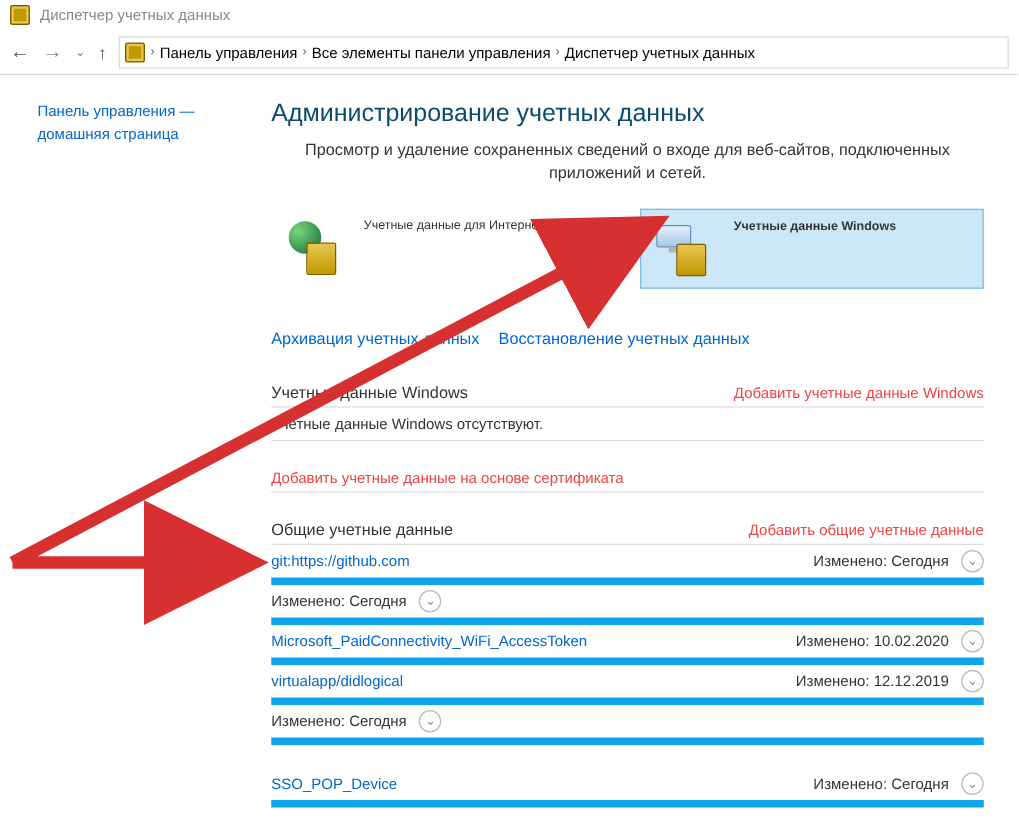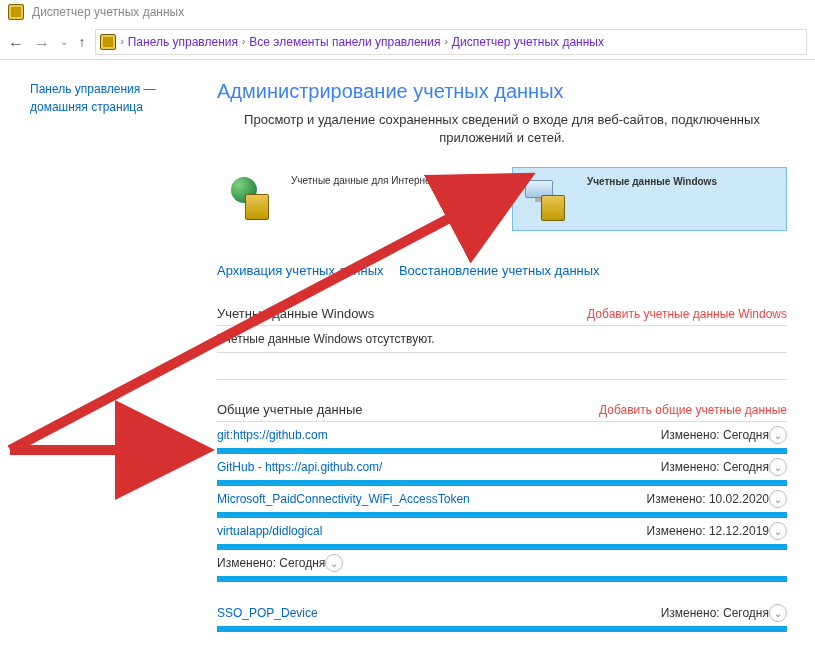--- a/index.html
+++ b/index.html
@@ -7,46 +7,46 @@
   .title-bar { display: flex; align-items: center; padding: 4px 8px; gap: 8px; }
   .title-bar .win-icon { width: 16px; height: 16px; background: #c19a00; border: 1px solid #7a5f00; border-radius: 2px; box-shadow: inset 0 0 0 2px #e8c654; }
   .title-bar .title-text { color: #888; font-size: 12px; }
   .nav-bar { display: flex; align-items: center; padding: 4px 8px; border-bottom: 1px solid #dcdcdc; gap: 10px; height: 36px; }
   .nav-arrow { color: #888; font-size: 16px; }
   .nav-arrow.active { color: #555; }
   .nav-up { color: #555; font-size: 14px; }
   .breadcrumb { display: flex; align-items: center; border: 1px solid #dcdcdc; height: 26px; padding: 0 4px; flex: 1; gap: 4px; }
   .bc-icon { width: 16px; height: 16px; background: #c19a00; border: 1px solid #7a5f00; border-radius: 2px; box-shadow: inset 0 0 0 2px #e8c654; }
   .bc-sep { color: #666; font-size: 10px; }
-  .bc-item { color: #6d28d9; font-size: 12px; }
+  .bc-item { color: #000000; font-size: 12px; }
   .content { display: flex; }
   .sidebar { width: 220px; padding: 20px 12px 12px 30px; }
   .sidebar-link { color: #0066cc; font-size: 12px; line-height: 1.5; cursor: pointer; }
   .main { flex: 1; padding: 20px 28px 20px 4px; }
-  .page-title { color: #3b82f6; font-size: 20px; font-weight: 400; margin-bottom: 8px; }
+  .page-title { color: #0c4a6e; font-size: 20px; font-weight: 400; margin-bottom: 8px; }
   .page-desc { font-size: 13px; line-height: 1.4; margin-bottom: 20px; text-align: center; }
   .tile-row { display: flex; gap: 20px; margin-bottom: 32px; }
   .tile { display: flex; gap: 20px; width: 275px; height: 64px; padding: 8px; font-size: 10px; }
   .tile.selected { background: #cce7f8; border: 1px solid #7abde3; }
   .tile.selected .tile-label { font-weight: 600; }
   .tile-icon { width: 46px; height: 46px; position: relative; }
   .tile-icon .globe { position: absolute; left: 6px; top: 2px; width: 26px; height: 26px; border-radius: 50%; background: radial-gradient(circle at 30% 30%, #7cd47c, #0a6b35); }
   .tile-icon .monitor { position: absolute; left: 4px; top: 4px; width: 28px; height: 18px; background: linear-gradient(#e6f2fb, #a3c7e8); border: 1px solid #6a90b5; border-radius: 2px; }
   .tile-icon .monitor::after { content: ""; position: absolute; left: 9px; bottom: -5px; width: 10px; height: 4px; background: #b0b0b0; }
   .tile-icon .safe { position: absolute; right: 2px; bottom: 1px; width: 24px; height: 26px; background: linear-gradient(#e8c654, #c19a00); border: 1px solid #7a5f00; border-radius: 2px; }
   .action-links { margin-bottom: 24px; }
   .action-link { color: #0066cc; font-size: 13px; cursor: pointer; display: inline-block; margin-right: 12px; }
   .section { margin-bottom: 18px; }
   .section-header { display: flex; justify-content: space-between; align-items: baseline; border-bottom: 1px solid #dcdcdc; padding: 4px 0;}
   .section-title { font-size: 13px; }
   .section-add { color: #ef4444; font-size: 12px; cursor: pointer; }
   .section-empty { font-size: 12px; padding: 6px 0; border-bottom: 1px solid #dcdcdc;}
   .entry-row { display: flex; justify-content: space-between; align-items: center; border-bottom: 6px solid #0ea5e9; padding: 4px 0; }
   .entry-name { color: #0066cc; font-size: 12px; cursor: pointer; }
-  .entry-right { display: flex; align-items: center; gap: 0; }
+  .entry-right { display: flex; align-items: center; gap: 10px; }
   .entry-meta { font-size: 12px; color: #333; }
   .expand-icon { width: 18px; height: 18px; border: 1px solid #bbb; border-radius: 50%; display: inline-flex; align-items: center; justify-content: center; color: #888; font-size: 10px; }
   .arrow-ann { position: absolute; pointer-events: none; top: 0; left: 0; }
 </style>
 </head>
 <body>
 
 <div class="title-bar">
   <span class="win-icon"></span>
   <span class="title-text">Диспетчер учетных данных</span>
@@ -102,36 +102,36 @@
     <div id="sections-container">
         <div class="section">
           <div class="section-header">
             <span class="section-title">Учетные данные Windows</span>
             <span class="section-add">Добавить учетные данные Windows</span>
           </div>
           <div class="section-empty">Учетные данные Windows отсутствуют.</div>
         </div>
         <div class="section">
           <div class="section-header">
+            <span class="section-add">Добавить учетные данные на основе сертификата</span>
           </div>
         </div>
         <div class="section">
           <div class="section-header">
             <span class="section-title">Общие учетные данные</span>
             <span class="section-add">Добавить общие учетные данные</span>
           </div>
           <div class="entry-row">
             <span class="entry-name">git:https://github.com</span>
             <span class="entry-right">
               <span class="entry-meta">Изменено:  Сегодня</span>
               <span class="expand-icon">⌄</span>
             </span>
           </div>
           <div class="entry-row">
-            <span class="entry-name">GitHub - https://api.github.com/</span>
             <span class="entry-right">
               <span class="entry-meta">Изменено:  Сегодня</span>
               <span class="expand-icon">⌄</span>
             </span>
           </div>
           <div class="entry-row">
             <span class="entry-name">Microsoft_PaidConnectivity_WiFi_AccessToken</span>
             <span class="entry-right">
               <span class="entry-meta">Изменено:  10.02.2020</span>
               <span class="expand-icon">⌄</span>

